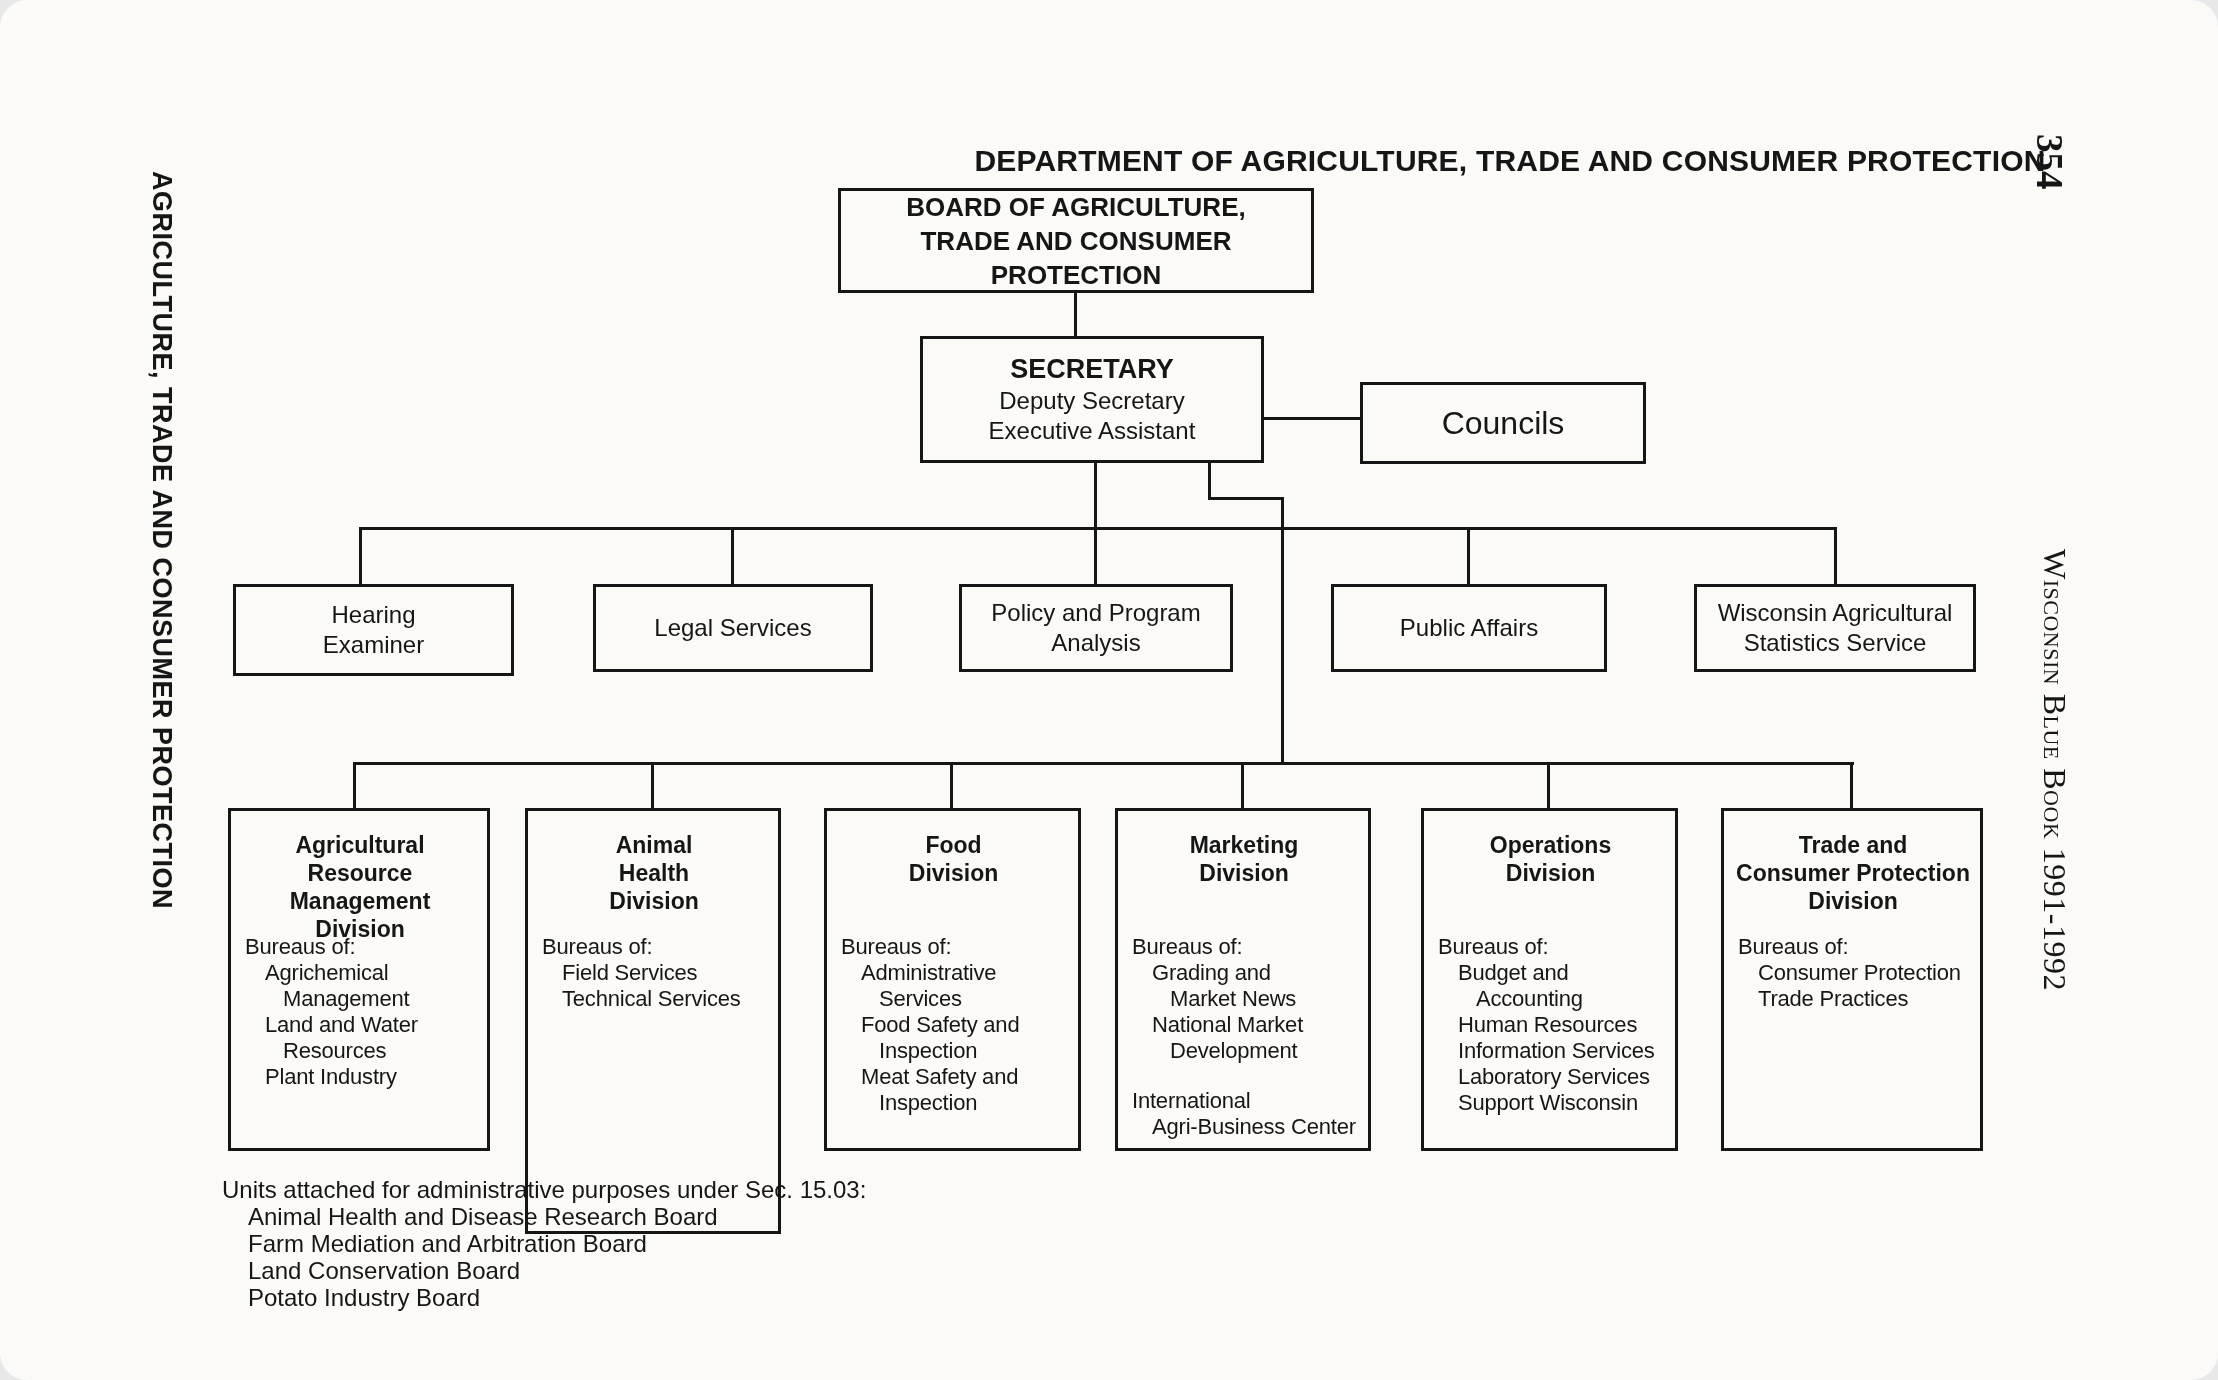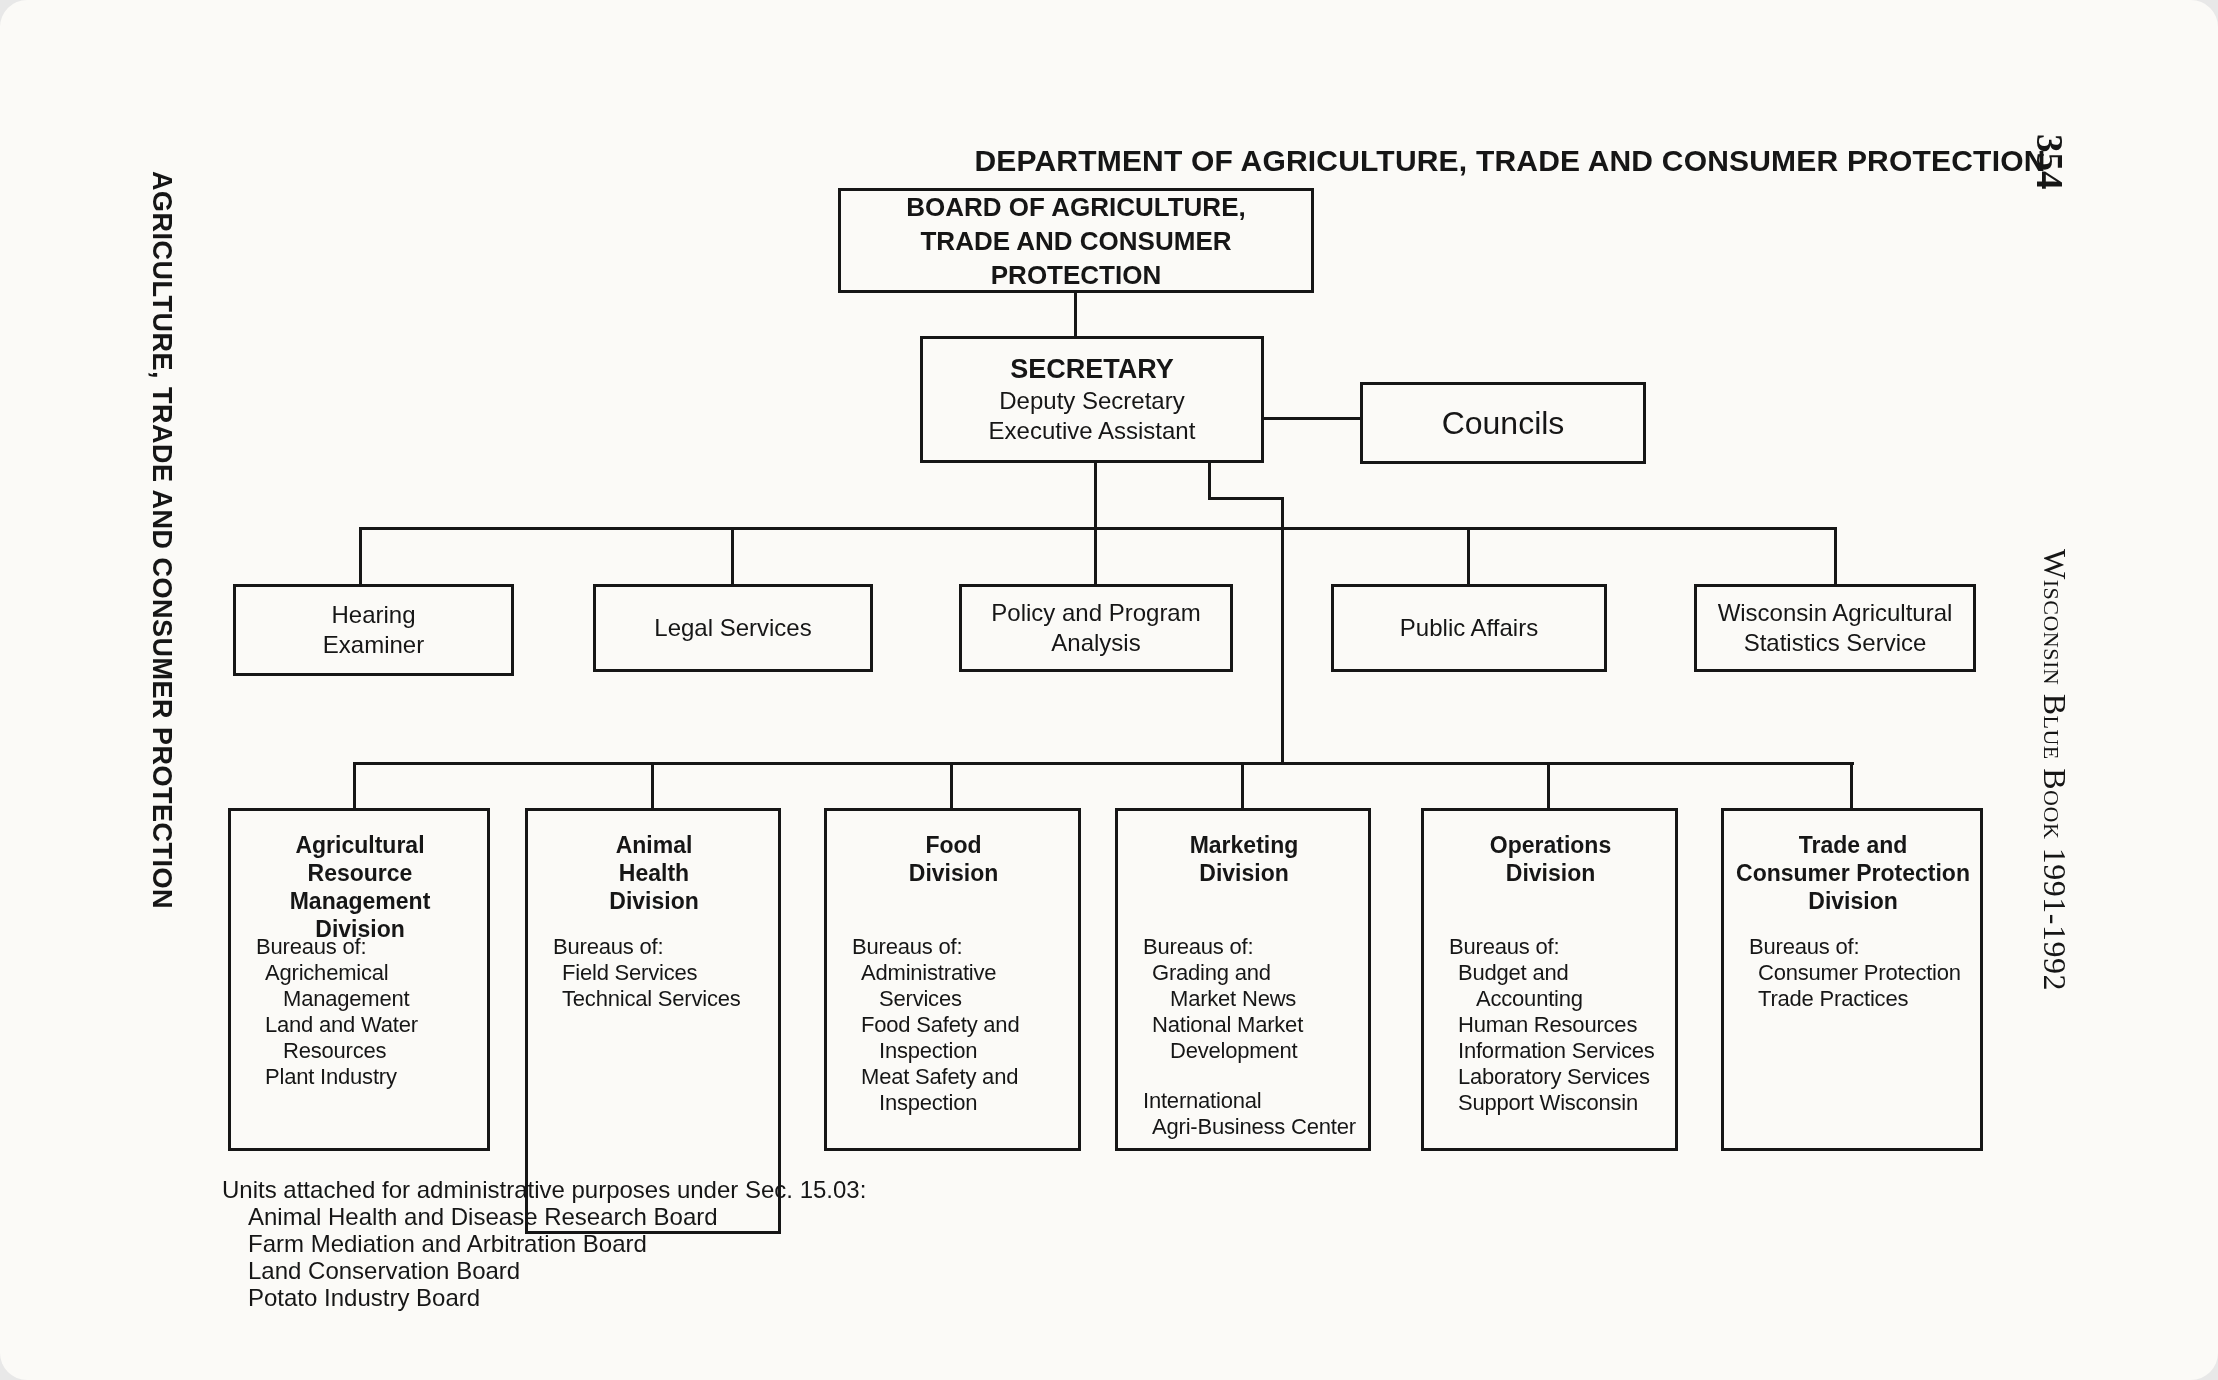--- a/index.html
+++ b/index.html
@@ -46,21 +46,21 @@
     text-align:center;font-size:24px;line-height:30px;}
   .pos-hearing-examiner{left:233px;top:584px;width:281px;height:92px}
   .pos-legal-services{left:593px;top:584px;width:280px;height:88px}
   .pos-policy-program-analysis{left:959px;top:584px;width:274px;height:88px}
   .pos-public-affairs{left:1331px;top:584px;width:276px;height:88px}
   .pos-wi-ag-statistics{left:1694px;top:584px;width:282px;height:88px}
   
   .div-box{padding:20px 10px 0 12px;}
   .div-title{height:103px;text-align:center;font-weight:bold;font-size:23px;line-height:28px;}
   .div-content{font-size:22px;line-height:26px;letter-spacing:-0.2px;white-space:nowrap;}
-  .div-content .i0{padding-left:2px;margin-left:11px;}
+  .div-content .i0{padding-left:2px;}
   .div-content .i1{padding-left:22px;}
   .div-content .i2{padding-left:40px;}
   .div-content .sp{height:24px;}
   .pos-agricultural-resource-management{left:228px;top:808px;width:262px;height:343px}
   .pos-animal-health{left:525px;top:808px;width:256px;height:426px}
   .pos-food{left:824px;top:808px;width:257px;height:343px}
   .pos-marketing{left:1115px;top:808px;width:256px;height:343px}
   .pos-operations{left:1421px;top:808px;width:257px;height:343px}
   .pos-trade-consumer-protection{left:1721px;top:808px;width:262px;height:343px}
   

